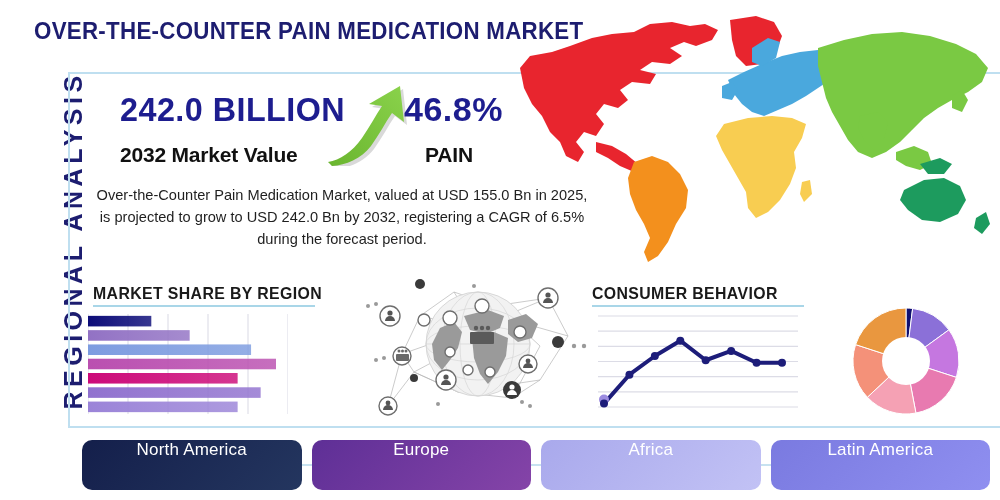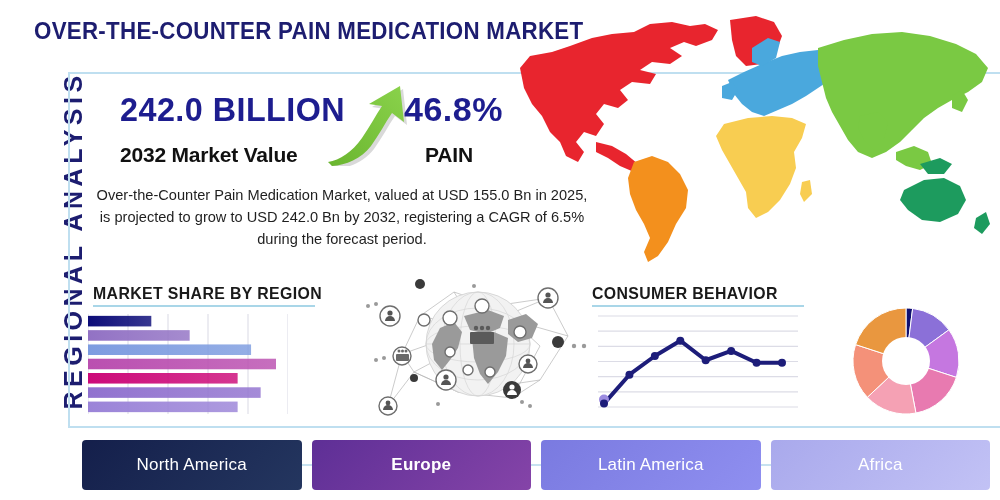--- a/index.html
+++ b/index.html
@@ -94,22 +94,22 @@
   
   #donut-chart { position:absolute; left:853px; top:308px; width:106px; height:106px; }
 
   
   #region-bar {
     position:absolute; left:82px; top:440px;
     width:908px; height:50px;
     display:flex; gap:10px;
   }
   .region-btn {
-    flex:1; border-radius:4px;
-    display:flex; align-items:center; justify-content:center;
+    flex:1; border-radius:10px;
+    display:flex; align-items:flex-start; justify-content:center;
     color:#fff; font-size:17px; letter-spacing:.2px;
     font-family:"Liberation Sans Narrow","Liberation Sans",sans-serif;
     transform-origin:center;
   }
   #region-connector {
     position:absolute; left:82px; top:464px; width:908px; height:2px;
     background:#c7e2f0; z-index:-1;
   }
 </style>
 </head>
@@ -367,24 +367,24 @@
         <path d="M 53 53 L 2.594004636356864 36.62209929812777 A 53 53 0 0 1 52.99999999999999 0 Z" fill="#e9973f" stroke="#fff" stroke-width="1"></path>
       </g>
     <circle cx="53" cy="53" r="24" fill="#ffffff"></circle>
   </svg>
 
   <div id="region-connector"></div>
   <div id="region-bar">
       <div class="region-btn" style="background: linear-gradient(135deg, rgb(20, 31, 75), rgb(36, 54, 95));">
         <span>North America</span>
       </div>
-      <div class="region-btn" style="background: linear-gradient(135deg, rgb(94, 47, 150), rgb(133, 68, 168)); font-weight: bold;">
+      <div class="region-btn" style="background: linear-gradient(135deg, rgb(94, 47, 150), rgb(133, 68, 168));">
         <span>Europe</span>
+      </div>
+      <div class="region-btn" style="background: linear-gradient(135deg, rgb(169, 169, 236), rgb(194, 194, 245));">
+        <span>Africa</span>
       </div>
       <div class="region-btn" style="background: linear-gradient(135deg, rgb(122, 122, 224), rgb(143, 143, 240));">
         <span>Latin America</span>
       </div>
-      <div class="region-btn" style="background: linear-gradient(135deg, rgb(169, 169, 236), rgb(194, 194, 245));">
-        <span>Africa</span>
-      </div>
     </div>
 
 </div>
 
 </body></html>

